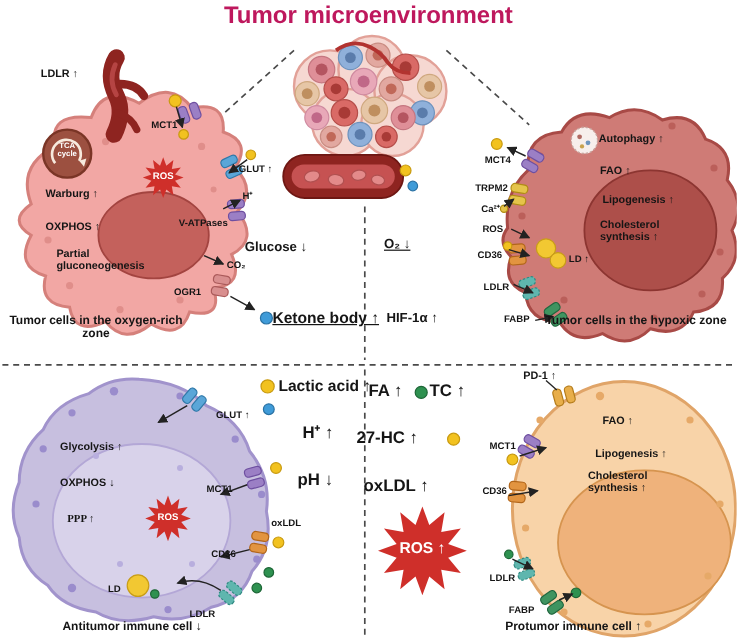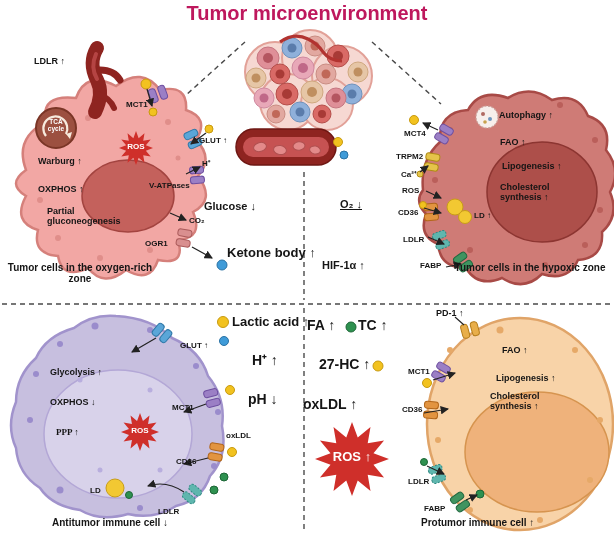--- a/index.html
+++ b/index.html
@@ -293,29 +293,29 @@
 <div class="lbl s9 wrap" style="left:47px;top:206px;width:92px;">Partial gluconeogenesis</div>
 <div class="lbl s8" style="left:126px;top:100px;">MCT1</div>
 <div class="lbl s8" style="left:199px;top:136px;">GLUT ↑</div>
 <div class="lbl s8" style="left:202px;top:159px;">H⁺</div>
 <div class="lbl s8" style="left:149px;top:181px;">V-ATPases</div>
 <div class="lbl s8" style="left:189px;top:216px;">CO₂</div>
 <div class="lbl s8" style="left:145px;top:239px;">OGR1</div>
 <div class="lbl s10 ctr wrap" style="left:4px;top:262px;width:152px;">Tumor cells in the oxygen-rich zone</div>
 
 <div class="lbl c15" style="left:204px;top:200px;">Glucose ↓</div>
-<div class="lbl c13" style="left:227px;top:246px;">Ketone body ↑</div>
-<div class="lbl c15" style="left:340px;top:198px;text-decoration:underline;">O₂ ↓</div>
+<div class="lbl c13" style="left:227px;top:258px;text-decoration:underline;">Ketone body ↑</div>
+<div class="lbl c15" style="left:320px;top:198px;text-decoration:underline;">O₂ ↓</div>
 <div class="lbl c15" style="left:322px;top:259px;">HIF-1α ↑</div>
 <div class="lbl c13" style="left:232px;top:315px;">Lactic acid ↑</div>
 <div class="lbl c14" style="left:252px;top:353px;">H⁺ ↑</div>
 <div class="lbl c14" style="left:248px;top:392px;">pH ↓</div>
 <div class="lbl c14" style="left:307px;top:318px;">FA ↑</div>
 <div class="lbl c14" style="left:358px;top:318px;">TC ↑</div>
-<div class="lbl c14" style="left:319px;top:357px;text-align:center;">27-HC ↑</div>
+<div class="lbl c14" style="left:297px;top:357px;text-align:center;">27-HC ↑</div>
 <div class="lbl c14" style="left:303px;top:397px;">oxLDL ↑</div>
 <div class="lbl c13 ctr wht" style="left:318px;top:450px;width:68px;">ROS ↑</div>
 
 <div class="lbl s9" style="left:499px;top:110px;">Autophagy ↑</div>
 <div class="lbl s8" style="left:404px;top:129px;">MCT4</div>
 <div class="lbl s9" style="left:500px;top:137px;">FAO ↑</div>
 <div class="lbl s8" style="left:396px;top:152px;">TRPM2</div>
 <div class="lbl s8" style="left:401px;top:170px;">Ca²⁺</div>
 <div class="lbl s9" style="left:502px;top:161px;">Lipogenesis ↑</div>
 <div class="lbl s8" style="left:402px;top:186px;">ROS</div>

